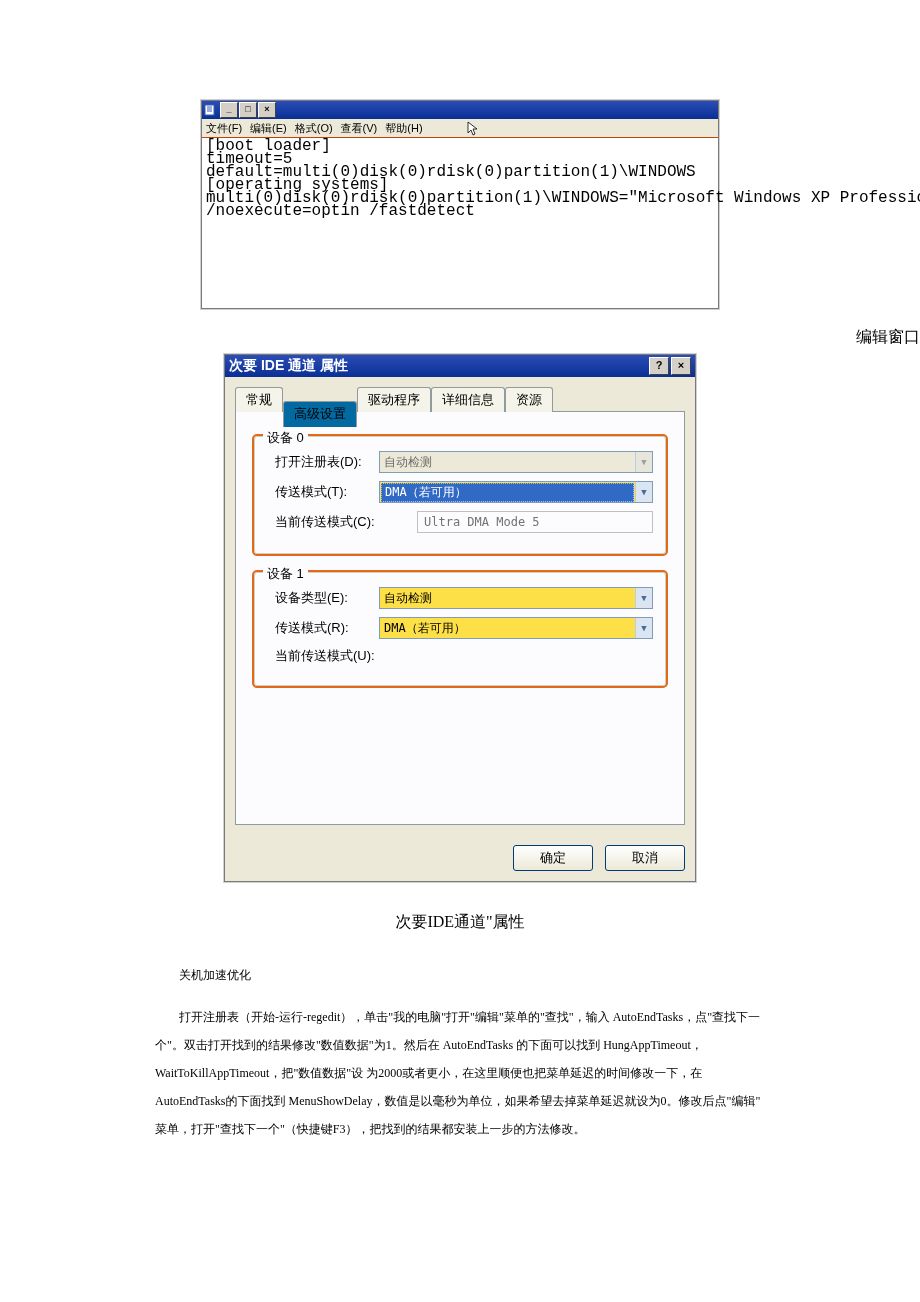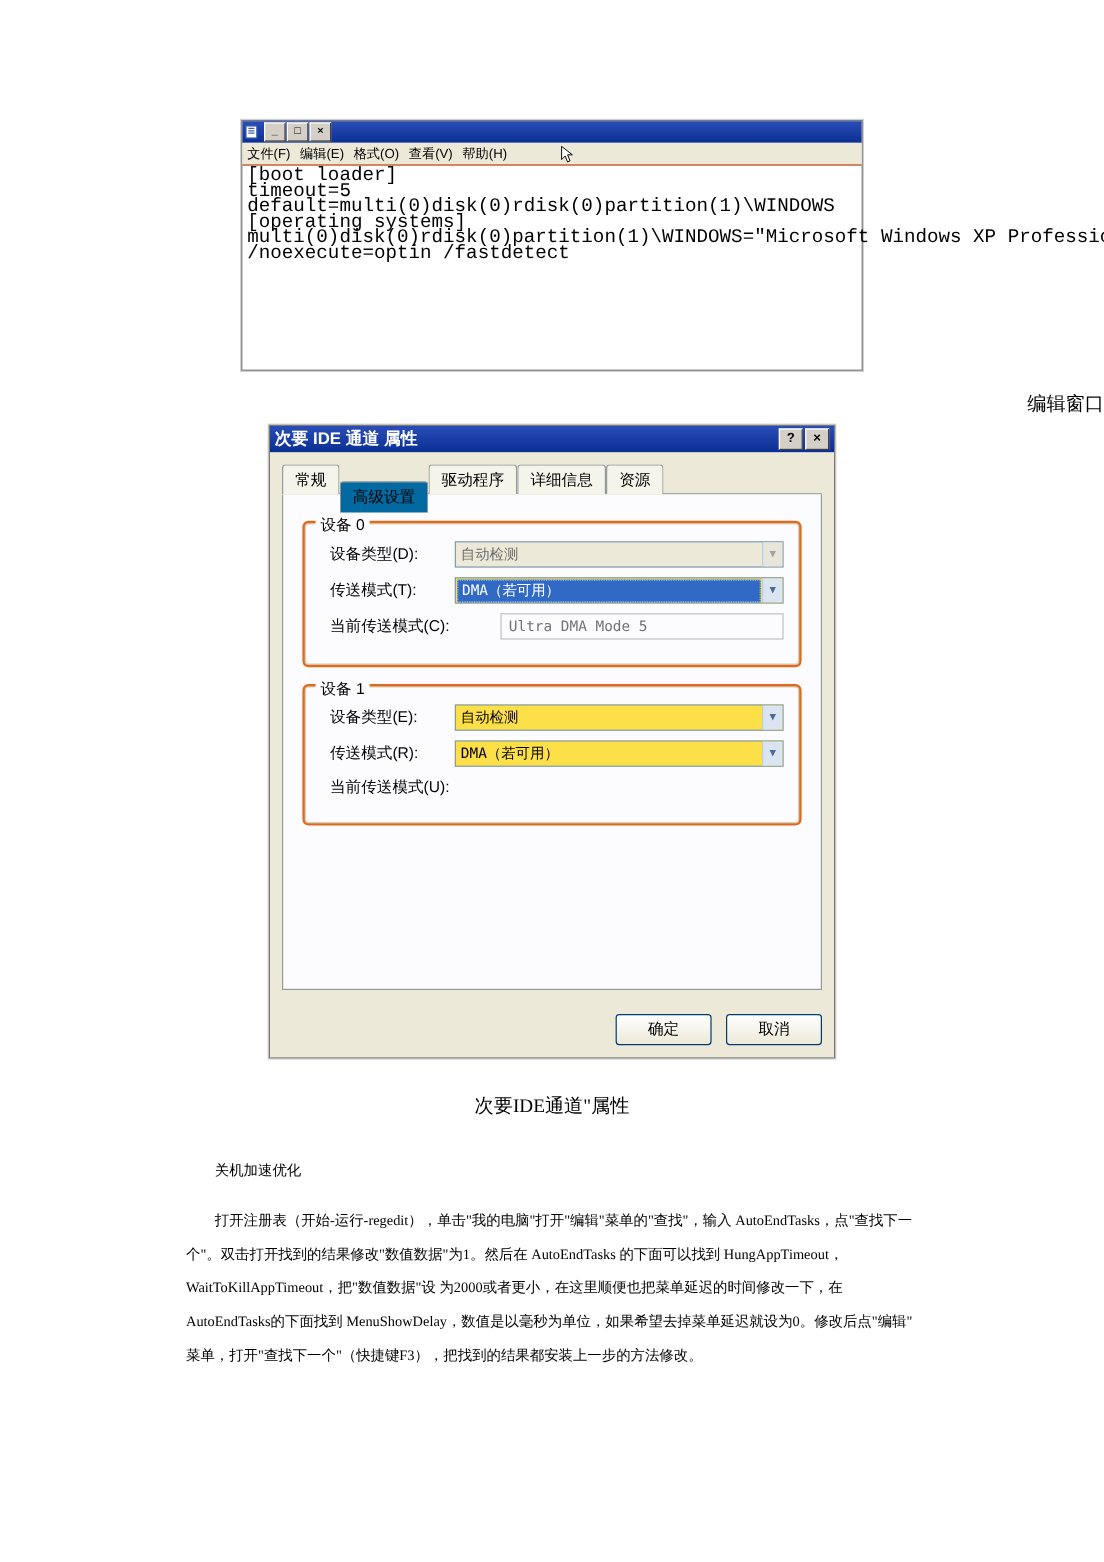--- a/index.html
+++ b/index.html
@@ -382,21 +382,21 @@
         <div class="tab">详细信息</div>
         <div class="tab">资源</div>
       </div>
 
       <div class="tab-panel">
 
         <div class="groupbox hl-orange">
           <div class="gb-legend">设备 0</div>
 
           <div class="formrow">
-            <div class="flabel">设备类型(D):</div>
+            <div class="flabel">打开注册表(D):</div>
             <div class="combo disabled">
               <div class="cval">自动检测</div>
               <div class="carrow dis">▼</div>
             </div>
           </div>
 
           <div class="formrow">
             <div class="flabel">传送模式(T):</div>
             <div class="combo">
               <div class="cval sel">DMA（若可用）</div>

